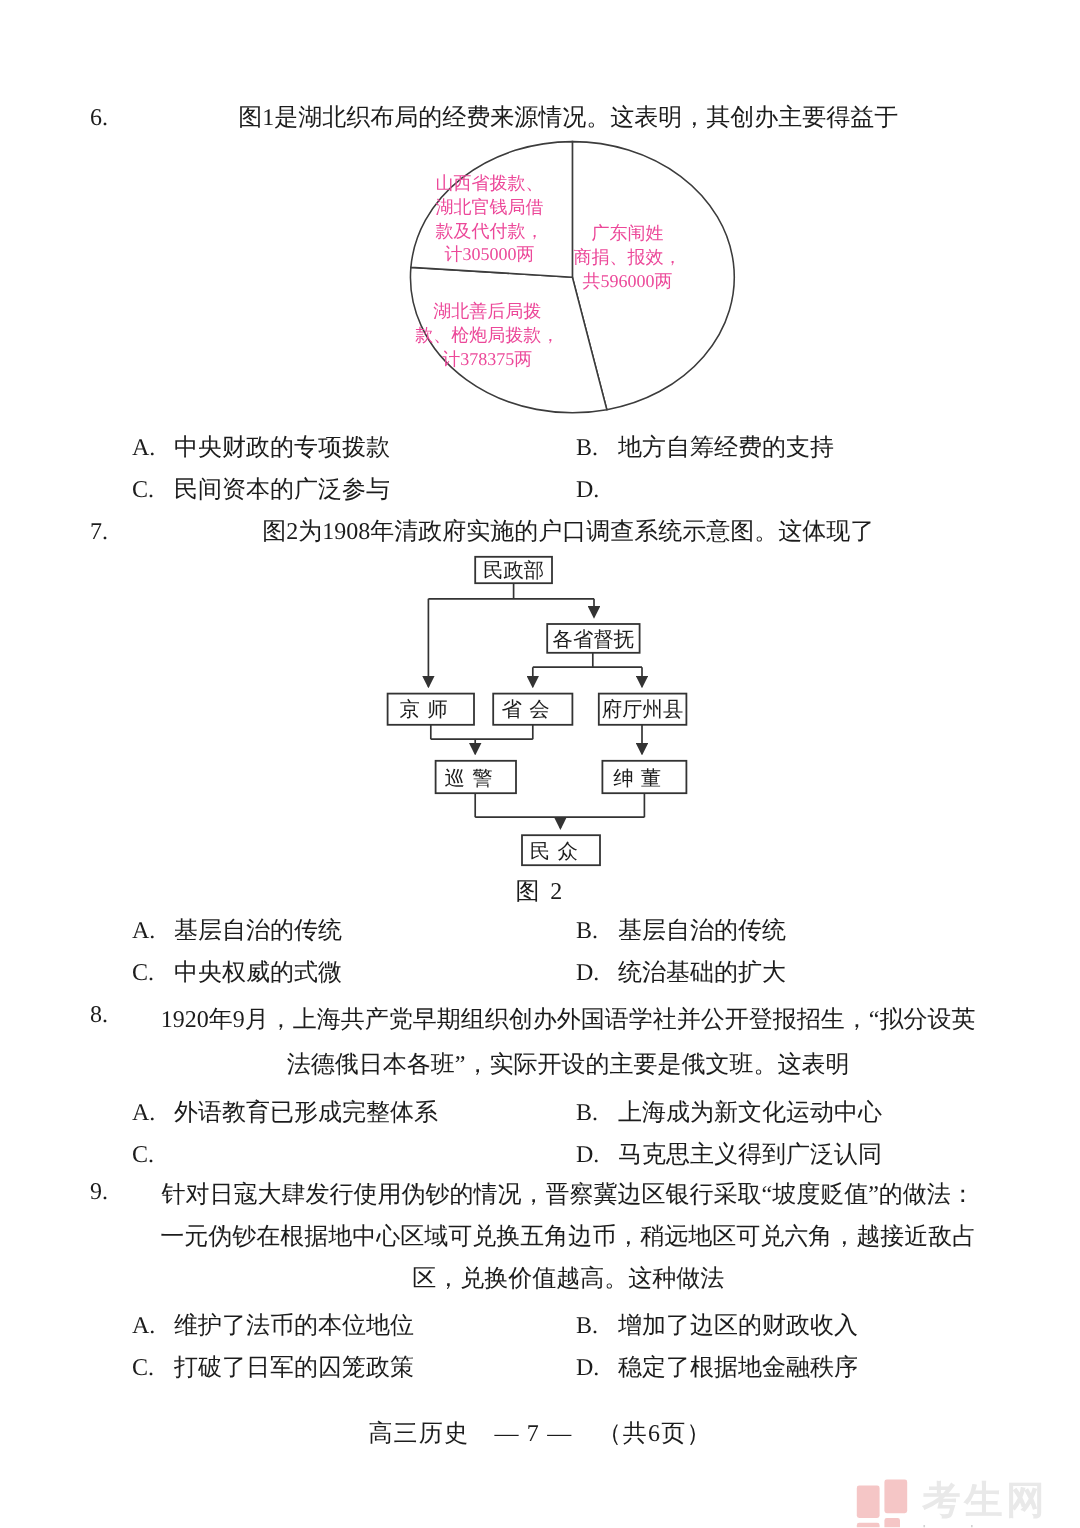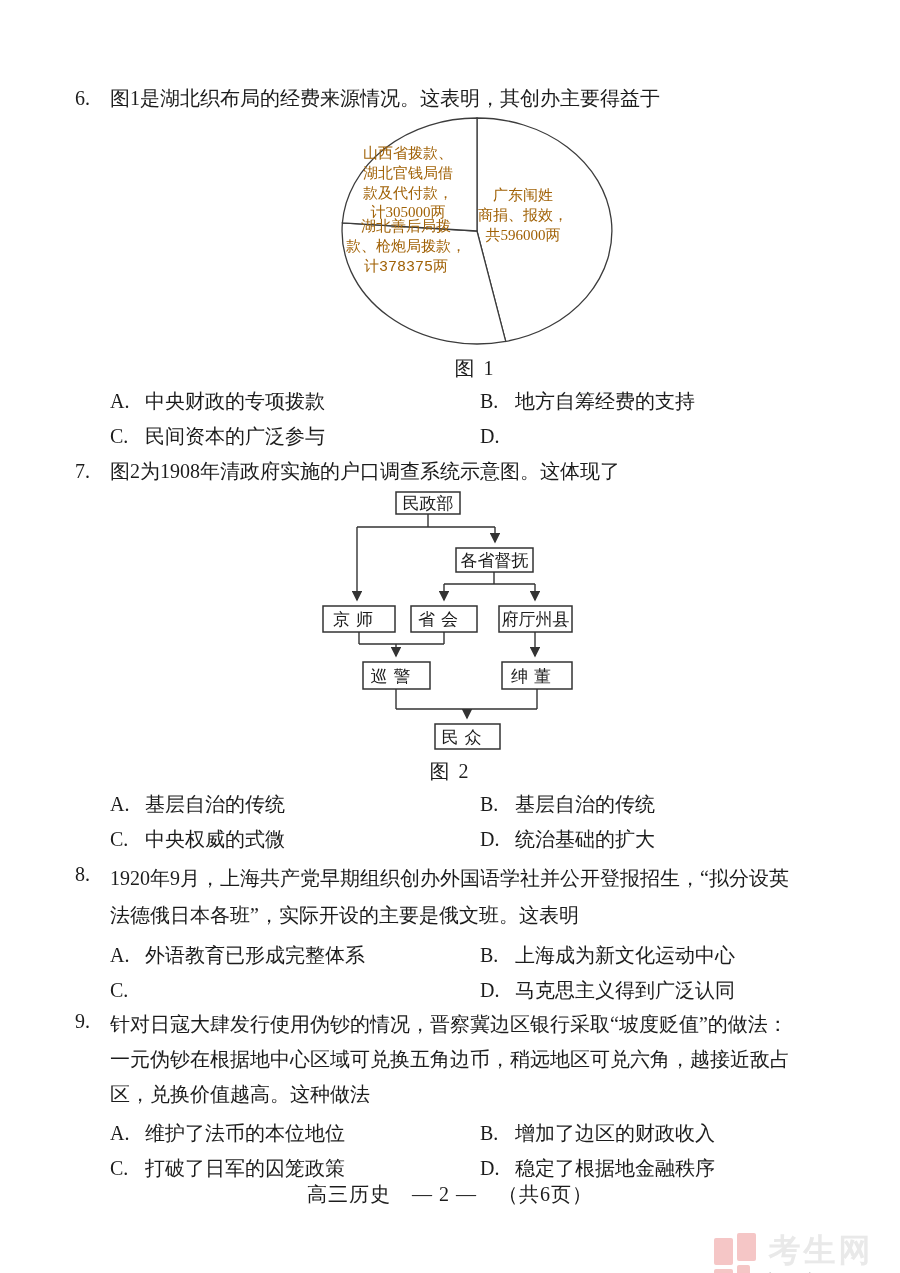--- a/index.html
+++ b/index.html
@@ -4,37 +4,37 @@
 <style>
   html,body{margin:0;padding:0;background:#ffffff;}
   .page{
     position:relative; width:900px; height:1273px; background:#fff;
     color:#1c1c1c; font-family:"Liberation Serif","DejaVu Serif",serif;
     font-size:20px; overflow:hidden;
   }
   .content{position:absolute; left:75px; top:84px; width:762px;}
   .q-head{display:flex; line-height:28px;}
   .q-num{width:35px; flex:none;}
-  .q-stem{white-space:pre-line; flex:1;}
+  .q-stem{white-space:pre-line; flex:1;text-align:center;}
   .q8 .q-stem{line-height:37px;}
   .q9 .q-stem{line-height:35px;}
   .opt-grid{display:grid; grid-template-columns:370px 1fr; margin:8px 0 0 35px; row-gap:9px; line-height:26px;}
   .option{display:flex;}
   .opt-label{flex:none; width:35px;}
   .q7{margin-top:8px;}
   .q8{margin-top:8px;}
   .q9{margin-top:4px;}
   
   .fig1{position:relative; width:290px; margin-left:255px; margin-top:0;}
   .fig1 svg{display:block;}
   .pie-slices path{fill:#ffffff; stroke:#3c3c3c; stroke-width:1.3px;}
   .pie-label{
     position:absolute; transform:translate(-50%,-50%);
     font-size:15px; line-height:1.32; text-align:center;
-    white-space:pre-line; color:#a16207;
+    white-space:pre-line; color:#ec4899;
   }
   .fig-caption{text-align:center; line-height:24px; margin-top:4px; letter-spacing:2px;}
   
   .fig2{position:relative; width:260px; margin-left:245px; margin-top:2px;}
   .fig2 svg{display:block;}
   .diagram rect{fill:#ffffff; stroke:#333; stroke-width:1.5px;}
   .diagram text{font-family:"Liberation Serif","DejaVu Serif",serif; font-size:17px; fill:#1c1c1c; text-anchor:middle;}
   .diagram .edges path{fill:none; stroke:#333; stroke-width:1.4px;}
   
   .footer{position:absolute; left:0; top:1181px; width:100%; text-align:center; letter-spacing:1px;}
@@ -66,28 +66,27 @@
         <svg viewBox="0 0 290 240" width="290" height="240">
           <g class="pie-slices">
               <path d="M147,119 L147.0,6.0 A135,113 0 0 1 175.7,229.4 Z"></path>
               <path d="M147,119 L175.7,229.4 A135,113 0 0 1 12.4,110.8 Z"></path>
               <path d="M147,119 L12.4,110.8 A135,113 0 0 1 147.0,6.0 Z"></path>
             </g>
         </svg>
         <div class="pie-label" style="left:193px; top:104px;">广东闱姓
 商捐、报效，
 共596000两</div>
-        <div class="pie-label" style="left:76px; top:136px;font-family:Liberation Mono, monospace;">湖北善后局拨
+        <div class="pie-label" style="left:76px; top:169px;">湖北善后局拨
 款、枪炮局拨款，
 计378375两</div>
         <div class="pie-label" style="left:78px; top:72px;">山西省拨款、
 湖北官钱局借
 款及代付款，
 计305000两</div>
-        <div class="fig-caption">图 1</div>
       </div>
 
       <div class="opt-grid">
         <div class="option">
           <span class="opt-label">A.</span>
           <span class="opt-text">中央财政的专项拨款</span>
         </div>
         <div class="option">
           <span class="opt-label">B.</span>
           <span class="opt-text">地方自筹经费的支持</span>
@@ -228,21 +227,21 @@
         </div>
         <div class="option">
           <span class="opt-label">D.</span>
           <span class="opt-text">稳定了根据地金融秩序</span>
         </div>
       </div>
     </div>
 
   </div>
 
-  <div class="footer">高三历史　— 2 —　（共6页）</div>
+  <div class="footer">高三历史　— 7 —　（共6页）</div>
 
   <div class="watermark">
     <div class="wm-logo">
       <div class="blk blk-tl"></div>
       <div class="blk blk-bl"></div>
       <div class="blk blk-tr"></div>
       <div class="blk blk-br"></div>
     </div>
     <div class="wm-text">
       <div class="wm-name">考生网</div>

